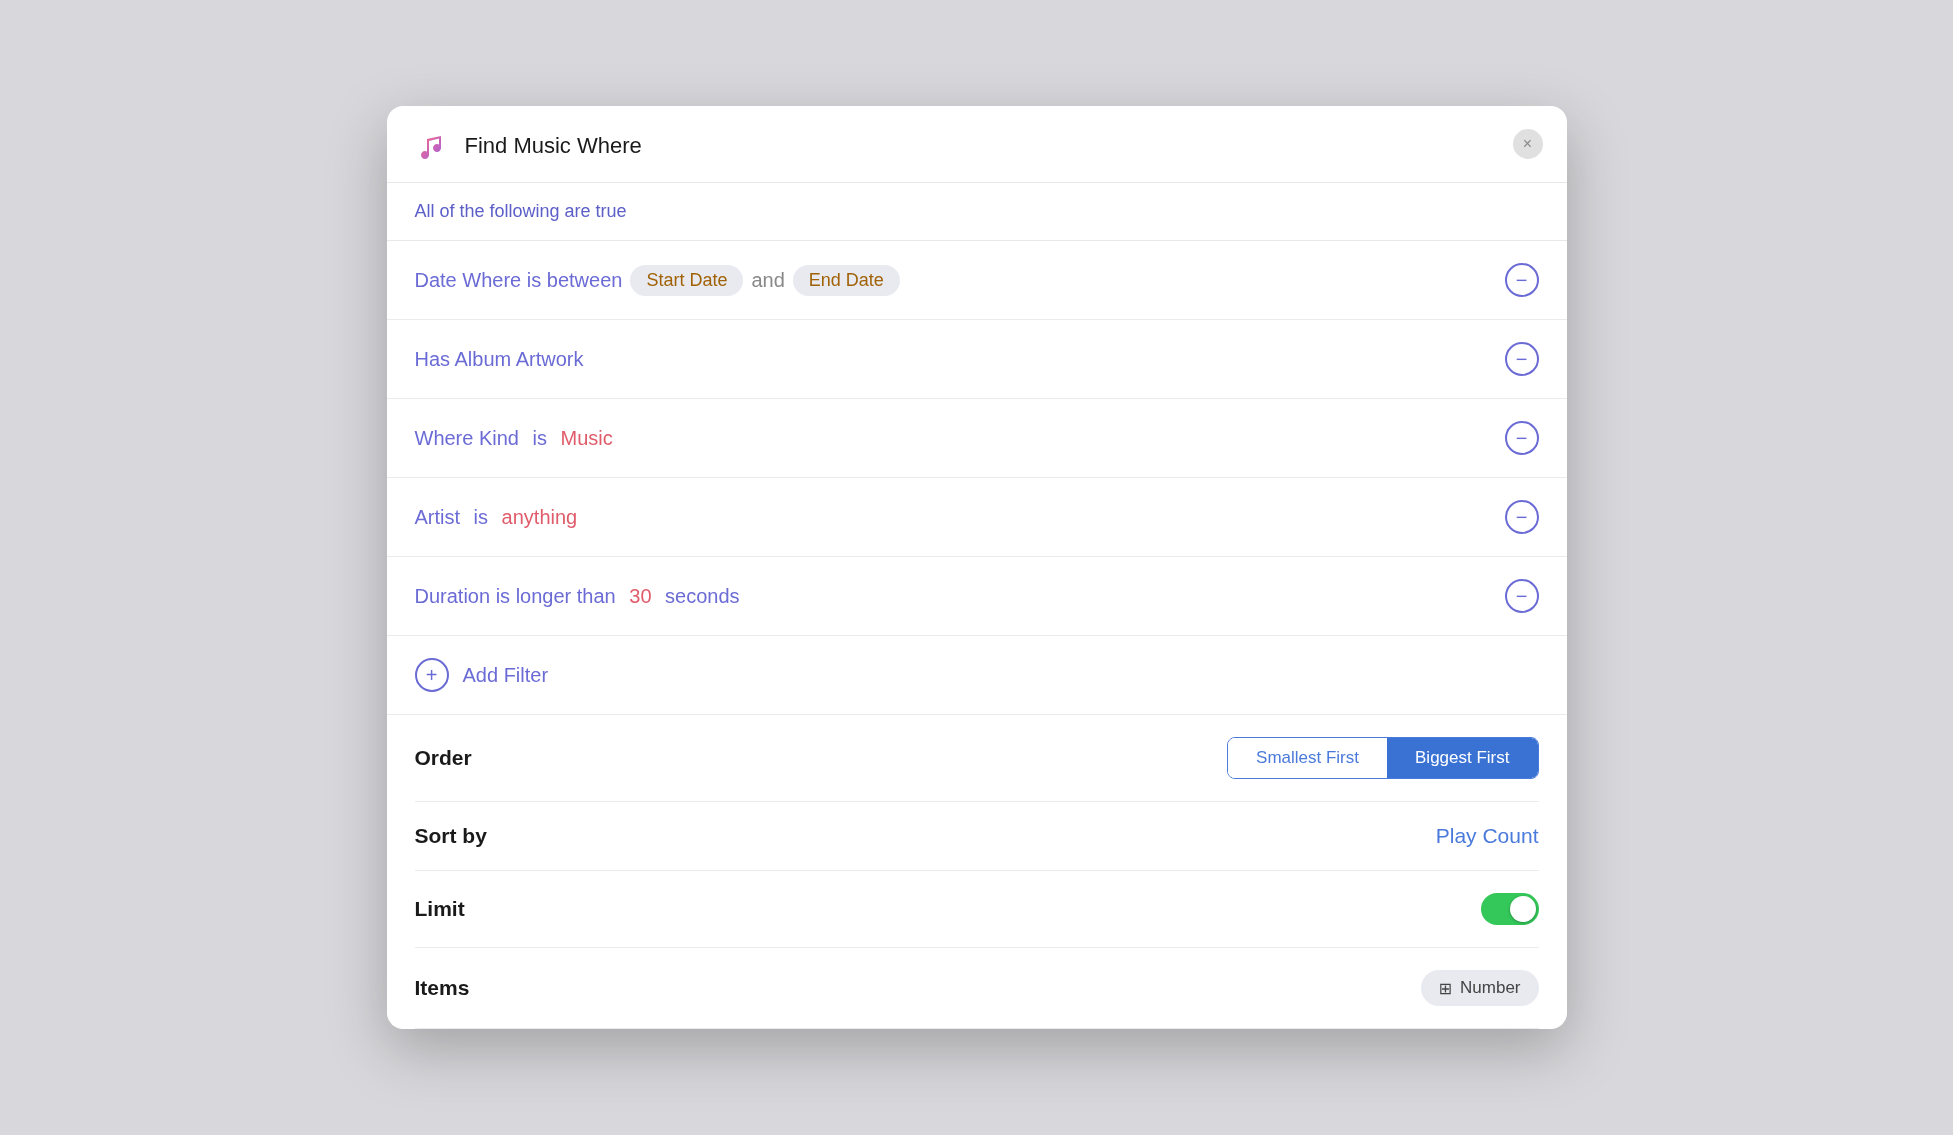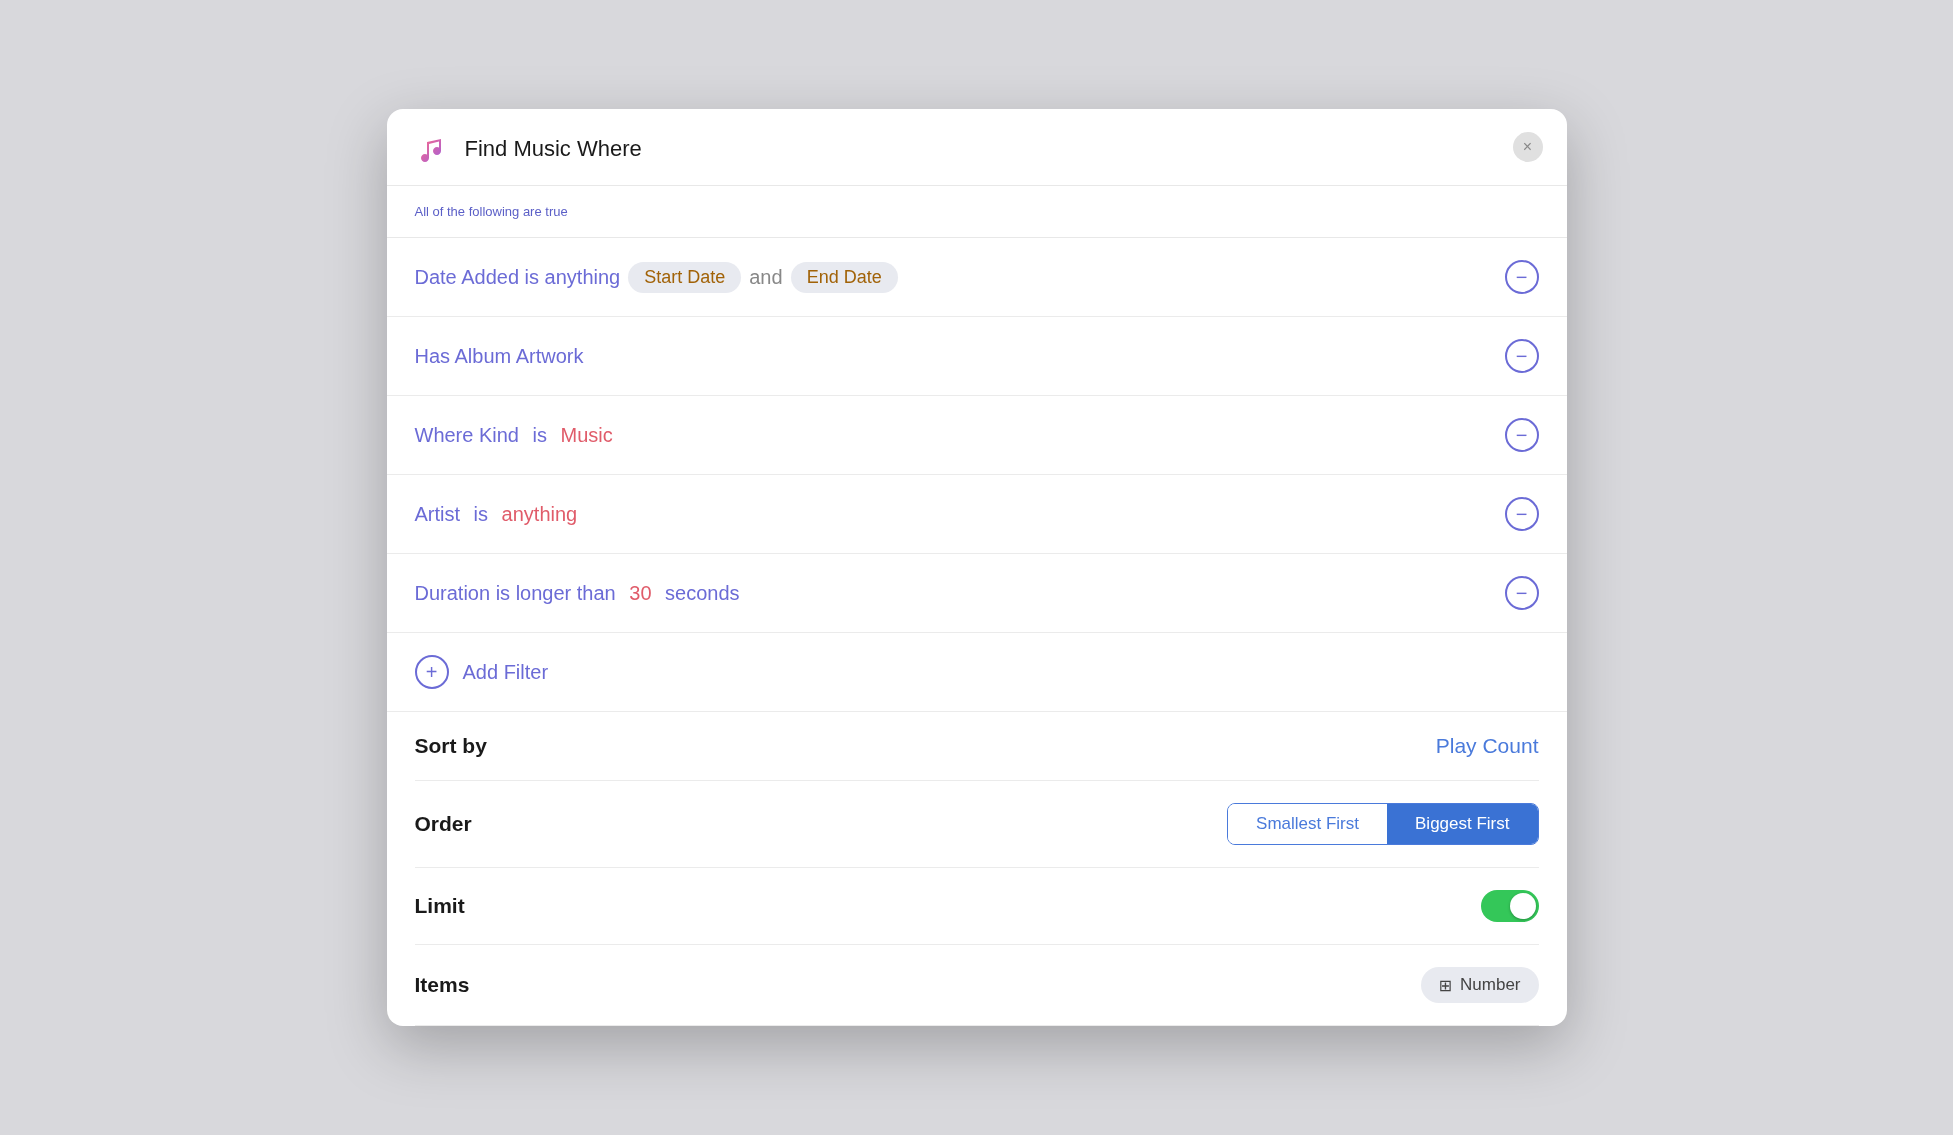--- a/index.html
+++ b/index.html
@@ -58,21 +58,21 @@
       display: flex;
       align-items: center;
       justify-content: center;
       font-size: 16px;
       color: #888;
     }
 
     
     .all-true {
       padding: 18px 28px;
-      font-size: 13px;
+      font-size: 18px;
       color: #5b5fc7;
       border-bottom: 1px solid #e8e8e8;
     }
 
     
     .filter-row {
       display: flex;
       align-items: center;
       justify-content: space-between;
       padding: 22px 28px;
@@ -261,21 +261,21 @@
       <path d="M14 27c0 2.2-1.8 4-4 4s-4-1.8-4-4 1.8-4 4-4c.7 0 1.4.2 2 .5V11l14-3v12c0 2.2-1.8 4-4 4s-4-1.8-4-4 1.8-4 4-4c.7 0 1.4.2 2 .5V10.5L14 13V27z" fill="url(#noteGrad)"></path>
     </svg>
     <span class="dialog-title">Find Music Where</span>
     <button class="close-btn">×</button>
   </div>
 
   <div class="all-true">All of the following are true</div>
 
   <div class="filter-row">
     <div class="filter-text">
-      <span class="filter-label">Date Added is anything</span>
+      <span class="filter-label">Date Where is between</span>
       <span class="date-pill">Start Date</span>
       <span class="filter-connector">and</span>
       <span class="date-pill">End Date</span>
     </div>
     <button class="remove-btn">−</button>
   </div>
 
   <div class="filter-row">
     <div class="filter-text">
       <span class="filter-label">Has Album Artwork</span>
@@ -309,35 +309,35 @@
     </div>
     <button class="remove-btn">−</button>
   </div>
 
   <div class="add-filter-row">
     <button class="add-btn-circle">+</button>
     <span class="add-filter-label">Add Filter</span>
   </div>
 
   <div class="bottom-section">
-
-    <div class="setting-row">
-      <span class="setting-label">Sort by</span>
-      <span class="sort-value">Play Count</span>
-    </div>
 
     <div class="setting-row">
       <span class="setting-label">Order</span>
       <div class="order-toggle">
         <button class="order-btn inactive">Smallest First</button>
         <button class="order-btn active">Biggest First</button>
       </div>
     </div>
 
     <div class="setting-row">
+      <span class="setting-label">Sort by</span>
+      <span class="sort-value">Play Count</span>
+    </div>
+
+    <div class="setting-row">
       <span class="setting-label">Limit</span>
       <button class="toggle-switch">
         <div class="toggle-knob"></div>
       </button>
     </div>
 
     <div class="setting-row">
       <span class="setting-label">Items</span>
       <div class="number-pill">
         <span class="grid-icon">⊞</span>

